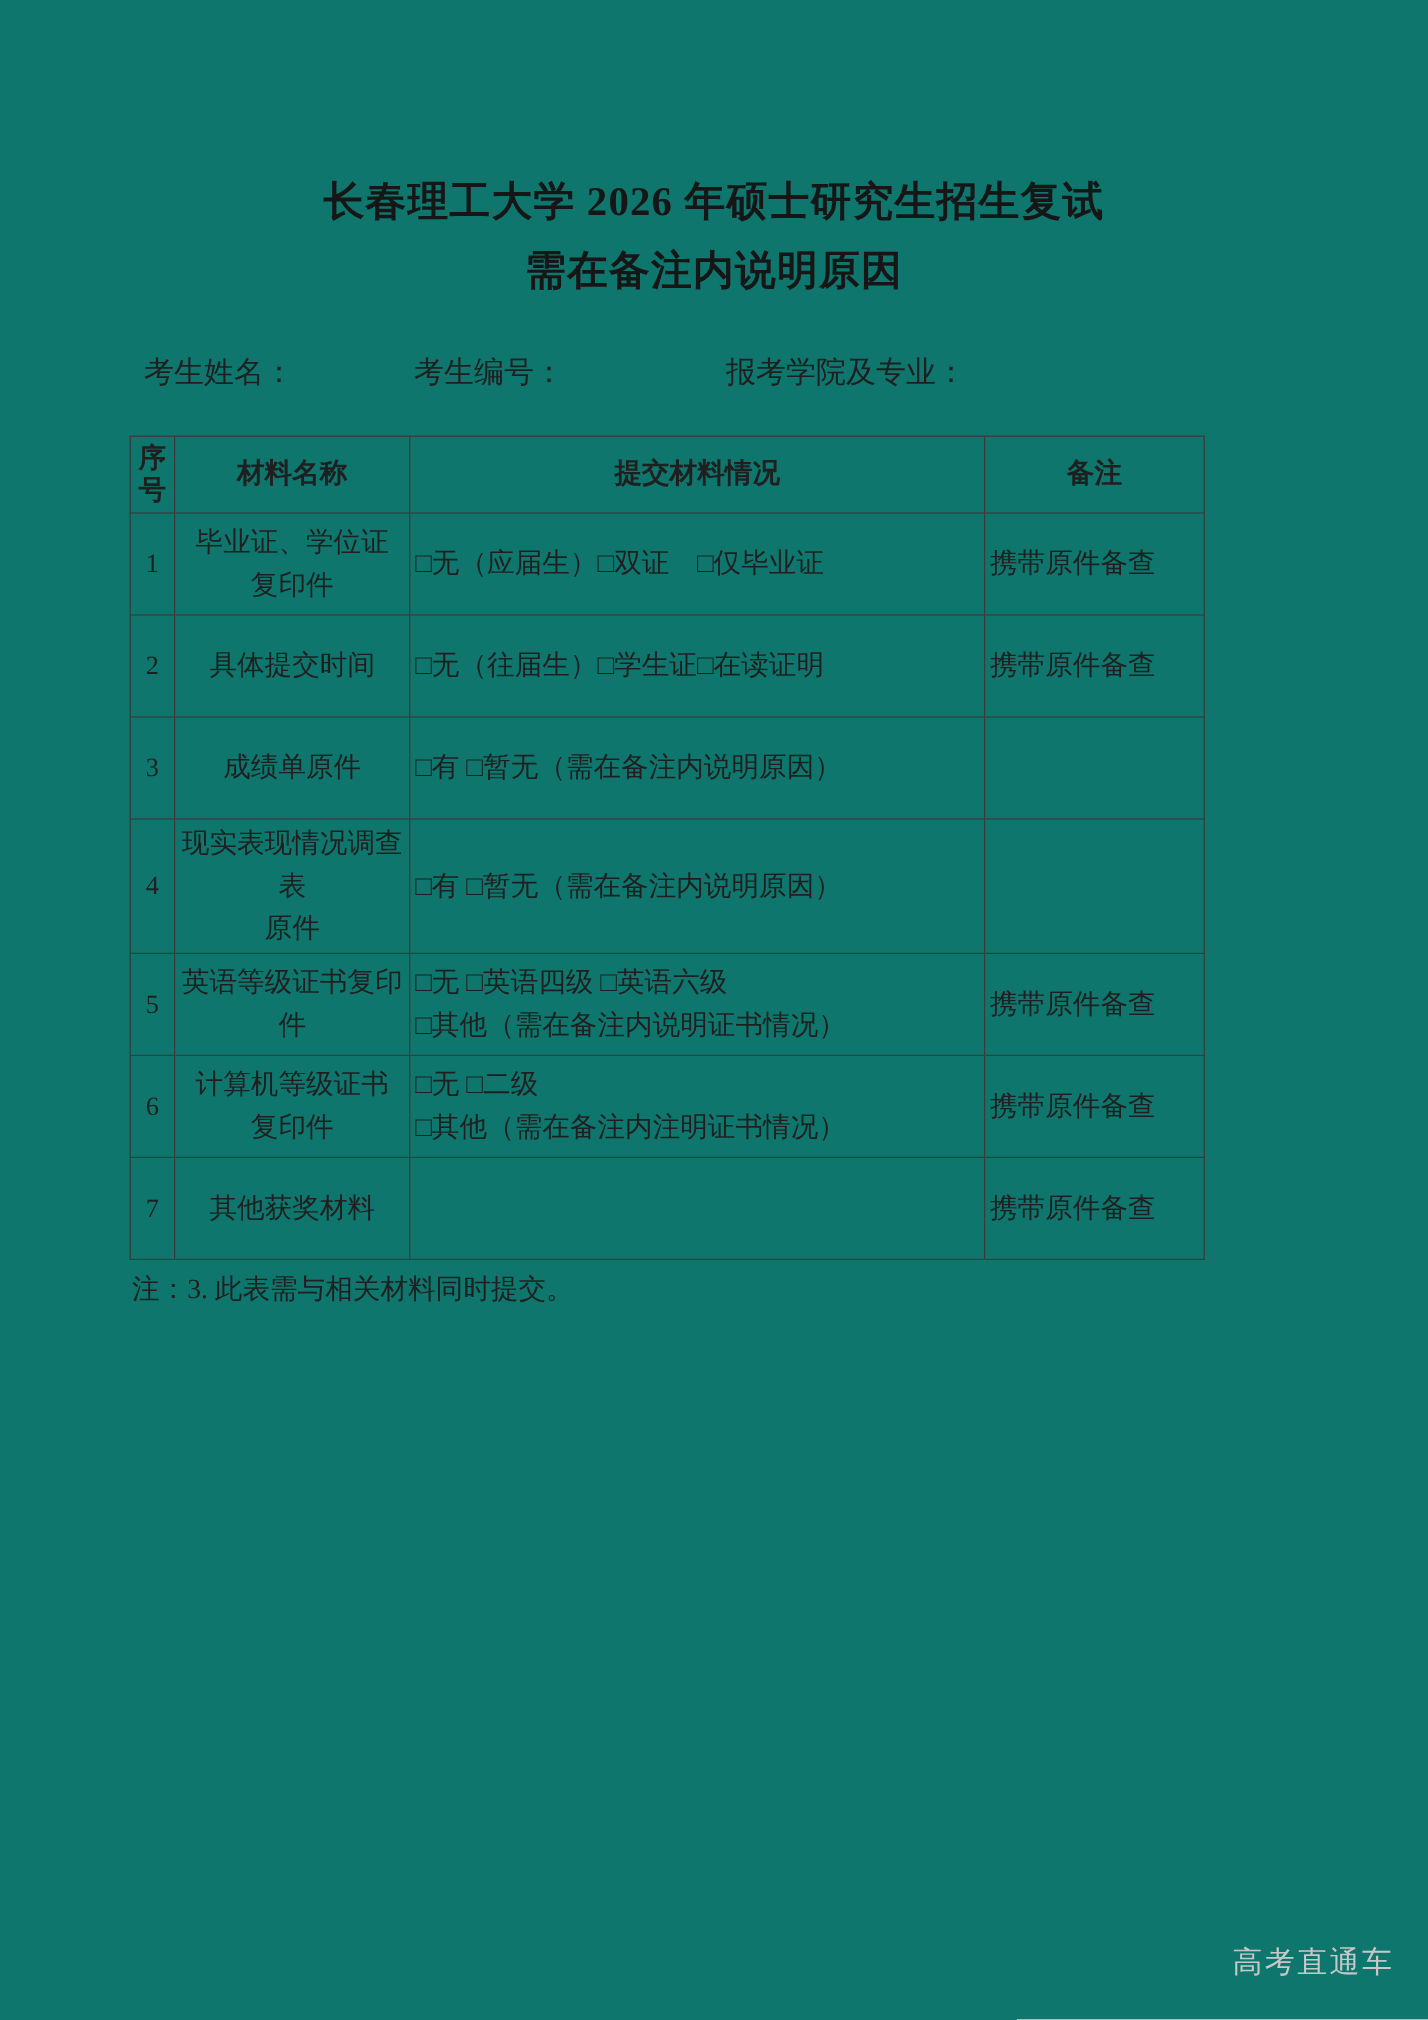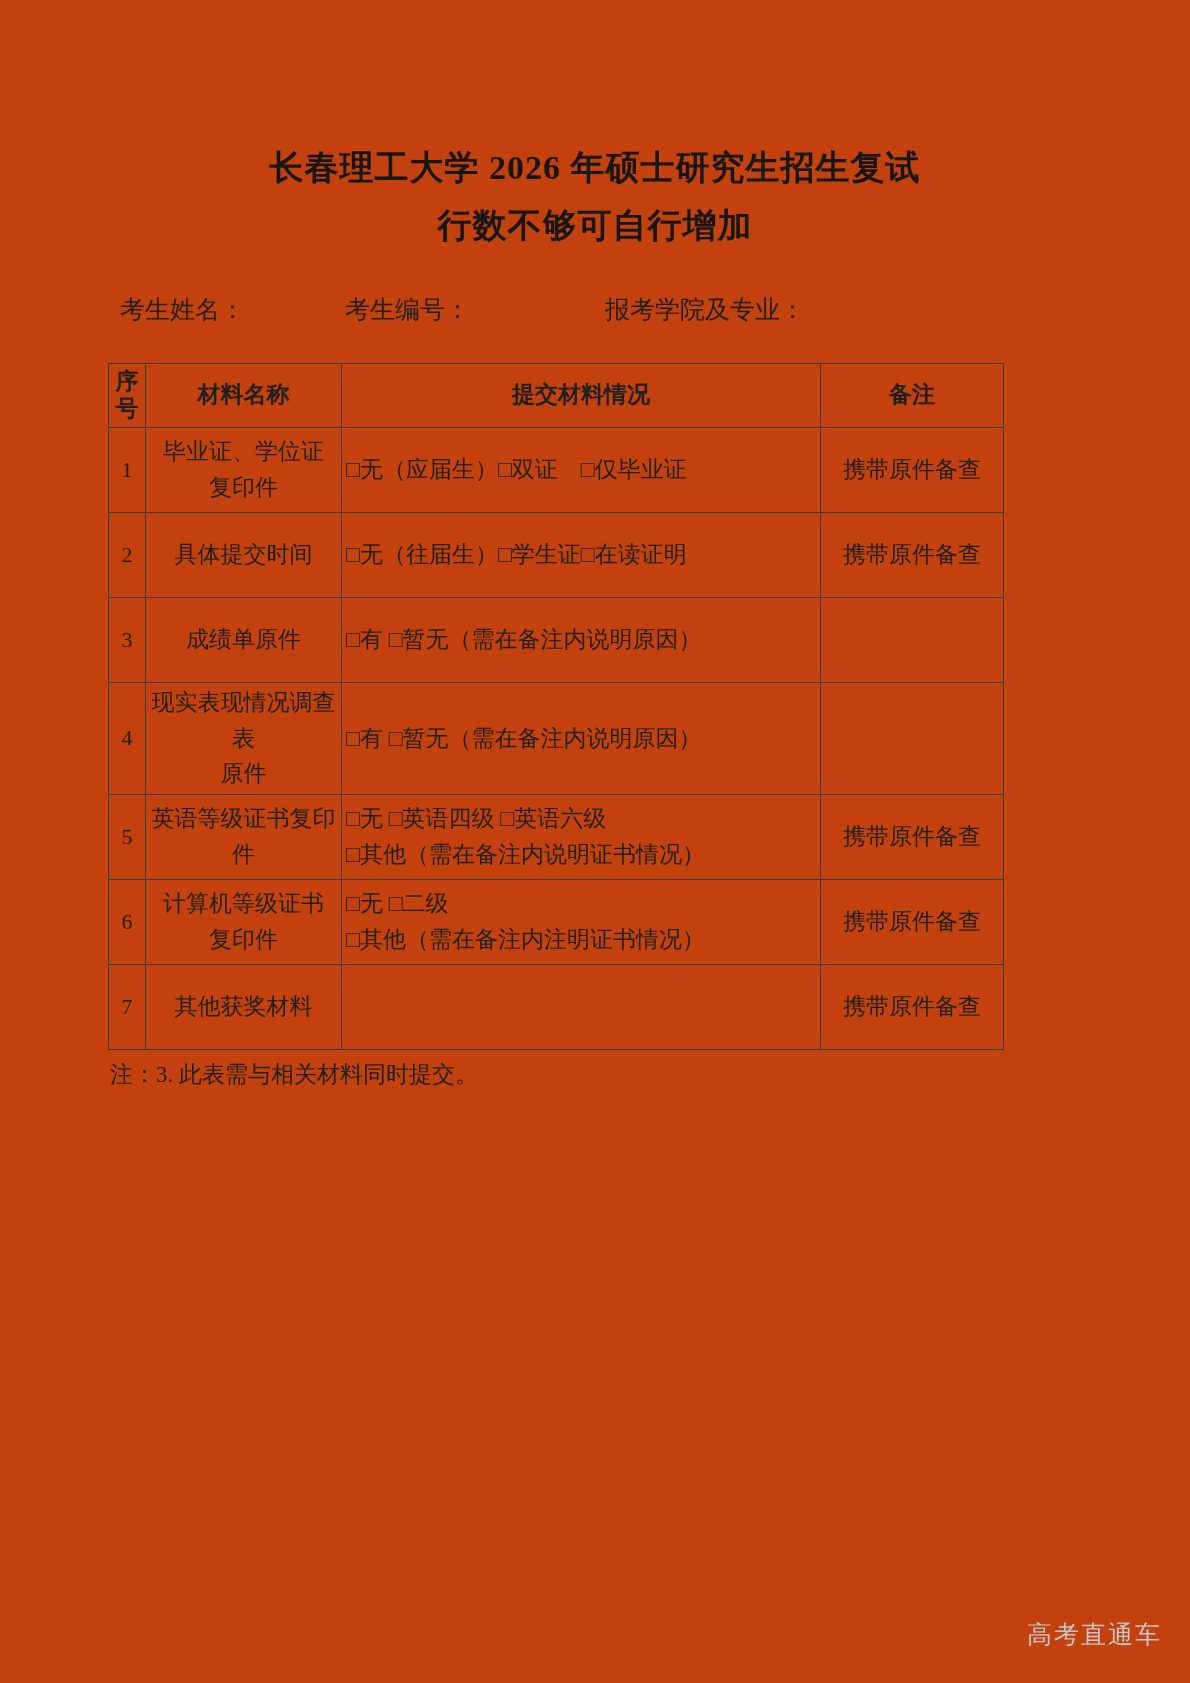--- a/index.html
+++ b/index.html
@@ -1,19 +1,19 @@
 <!DOCTYPE html>
 <html><head>
 <meta charset="utf-8">
 <style>
   html,body{margin:0;padding:0;background:#ffffff;}
   #page{
     position:relative;
     width:1190px;height:1683px;
-    background:#c2410c;
+    background:#0f766e;
     font-family:"Liberation Serif","DejaVu Serif",serif;
     color:#1f1f1f;
     overflow:hidden;
   }
   .title{
     position:absolute;left:0;width:1190px;
     text-align:center;font-weight:bold;font-size:34px;
     letter-spacing:1px;color:#161616;
   }
   #title-line1{top:145px;}
@@ -43,42 +43,42 @@
   table.materials th{font-weight:bold;text-align:center;line-height:1.15;}
   col.c-num{width:37px;}
   col.c-name{width:196px;}
   col.c-status{width:479px;}
   col.c-remark{width:183px;}
   thead tr{height:64px;}
   tbody tr{height:85px;}
   td.cell-num{text-align:center;font-size:22px;}
   td.cell-name{text-align:center;}
   td.cell-status{text-align:left;padding-left:60px;margin-left:24px;}
-  td.cell-remark{text-align:center;}
+  td.cell-remark{}
   .notes{
     position:absolute;left:110px;top:1058px;width:960px;
     font-size:23px;line-height:34px;color:#1f1f1f;
     display:flex;
   }
   .notes .note-label{flex:0 0 auto;white-space:nowrap;}
   .notes .note-items{flex:1 1 auto;}
   .watermark{
     position:absolute;right:28px;top:1618px;
     font-family:"Liberation Sans","DejaVu Sans",sans-serif;
     font-size:25px;color:#c7c7c7;letter-spacing:2px;
     white-space:nowrap;
   }
 </style>
 </head>
 <body>
 
 <div id="page">
 
   <div id="title-line1" class="title">长春理工大学 2026 年硕士研究生招生复试</div>
-  <div id="title-line2" class="title">行数不够可自行增加</div>
+  <div id="title-line2" class="title">需在备注内说明原因</div>
 
   <div class="info-row">
     <span id="info-name">考生姓名：</span>
     <span id="info-id">考生编号：</span>
     <span id="info-college">报考学院及专业：</span>
   </div>
 
   <table class="materials">
     <colgroup>
       <col class="c-num">

